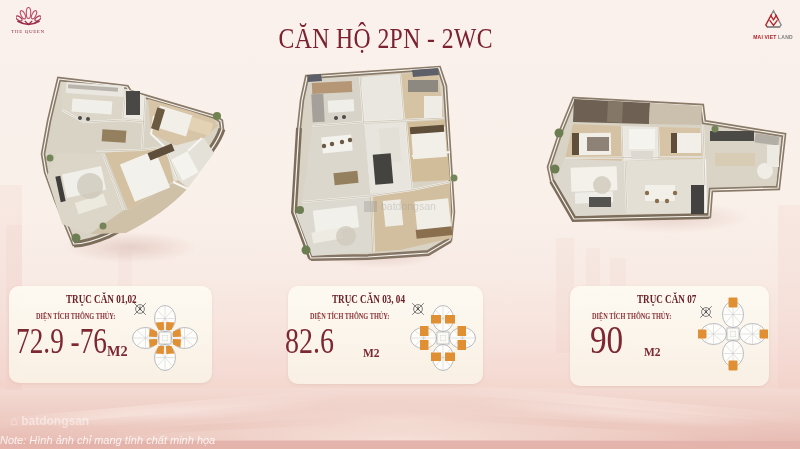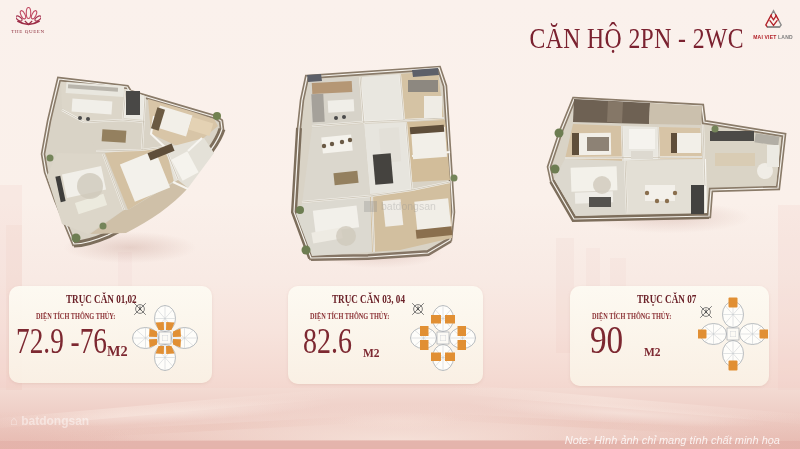--- a/index.html
+++ b/index.html
@@ -67,21 +67,21 @@
       <path d="M5.6,22.2 L20.4,22.2" stroke="#6e6e6e" stroke-width="1.7"></path>
       <path d="M15.6,6.8 L19.3,13.6" stroke="#b22028" stroke-width="1.7"></path>
       <path d="M19.7,14.4 L22.5,19.5 L20.7,22" stroke="#8a8a8a" stroke-width="1.7"></path>
       <path d="M9.6,8.2 L13,13.4 L16.4,8.2" stroke="#b22028" stroke-width="1.6"></path>
       <path d="M8.6,14.2 L13,20.2 L17.4,14.2" stroke="#b22028" stroke-width="1.6"></path>
     </g>
   </svg>
   <div style="font-size:5px;font-weight:bold;color:#b22028;margin-top:3px;letter-spacing:.2px;">MAI VIET <span style="color:#7d7d7d;">LAND</span></div>
 </div>
 
-<div class="abs" style="left:0;top:21px;width:772px;text-align:right;">
+<div class="abs" style="left:0;top:21px;width:772px;text-align:center;">
   <span style="display:inline-block;font-family:'Liberation Serif',serif;font-size:30px;color:#7b2230;
     letter-spacing:.5px;transform:scaleX(.79);transform-origin:center;">CĂN HỘ 2PN - 2WC</span>
 </div>
 
 <div class="abs" style="left:35px;top:225px;width:190px;height:45px;
   background:radial-gradient(ellipse 50% 50% at 50% 50%,rgba(186,140,128,.30),rgba(186,140,128,0) 70%);"></div>
 <div class="abs" style="left:290px;top:230px;width:180px;height:45px;
   background:radial-gradient(ellipse 50% 50% at 50% 50%,rgba(186,140,128,.30),rgba(186,140,128,0) 70%);"></div>
 <div class="abs" style="left:555px;top:195px;width:230px;height:45px;
   background:radial-gradient(ellipse 50% 50% at 50% 50%,rgba(186,140,128,.28),rgba(186,140,128,0) 70%);"></div>
@@ -301,21 +301,21 @@
 <div class="abs" style="left:107px;top:342px;white-space:nowrap;">
   <span style="display:inline-block;font-family:'Liberation Serif',serif;font-size:15px;line-height:1;font-weight:bold;
     color:#7d2831;transform:scaleX(.95);transform-origin:left;">M2</span></div>
 
 <div class="abs" style="left:332px;top:289px;white-space:nowrap;">
   <span style="display:inline-block;font-family:'Liberation Serif',serif;font-size:12px;font-weight:bold;
     color:#6b2128;transform:scaleX(.76);transform-origin:left;">TRỤC CĂN 03, 04</span></div>
 <div class="abs" style="left:310px;top:305px;white-space:nowrap;">
   <span style="display:inline-block;font-family:'Liberation Serif',serif;font-size:9px;font-weight:bold;
     color:#8a2f33;transform:scaleX(.7);transform-origin:left;">DIỆN TÍCH THÔNG THỦY:</span></div>
-<div class="abs" style="left:303px;top:324px;white-space:nowrap;text-align:right;">
+<div class="abs" style="left:285px;top:324px;white-space:nowrap;text-align:right;">
   <span style="display:inline-block;font-family:'Liberation Serif',serif;font-size:35px;line-height:1;
     color:#7d2831;transform:scaleX(.8);transform-origin:left;">82.6</span></div>
 <div class="abs" style="left:363px;top:343px;white-space:nowrap;">
   <span style="display:inline-block;font-family:'Liberation Serif',serif;font-size:13.5px;line-height:1;font-weight:bold;
     color:#7d2831;transform:scaleX(.85);transform-origin:left;">M2</span></div>
 
 <div class="abs" style="left:637px;top:289px;white-space:nowrap;">
   <span style="display:inline-block;font-family:'Liberation Serif',serif;font-size:12px;font-weight:bold;
     color:#6b2128;transform:scaleX(.76);transform-origin:left;">TRỤC CĂN 07</span></div>
 <div class="abs" style="left:592px;top:305px;white-space:nowrap;">
@@ -402,14 +402,14 @@
       </g>
   </g>
   <g transform="translate(8,17)">
       <use href="#compass"></use>
     </g>
 </svg>
 
 <div class="abs" style="left:10px;top:413px;color:rgba(255,255,255,.45);font-size:12px;font-weight:bold;">
   <span style="font-size:13px;">⌂</span> batdongsan</div>
 
-<div class="abs" style="left:0;top:434px;width:780px;text-align:right;color:rgba(255,255,255,.82);
+<div class="abs" style="left:0;top:434px;width:780px;text-align:left;color:rgba(255,255,255,.82);
   font-size:11px;font-style:italic;">Note: Hình ảnh chỉ mang tính chất minh họa</div>
 
 </body></html>

